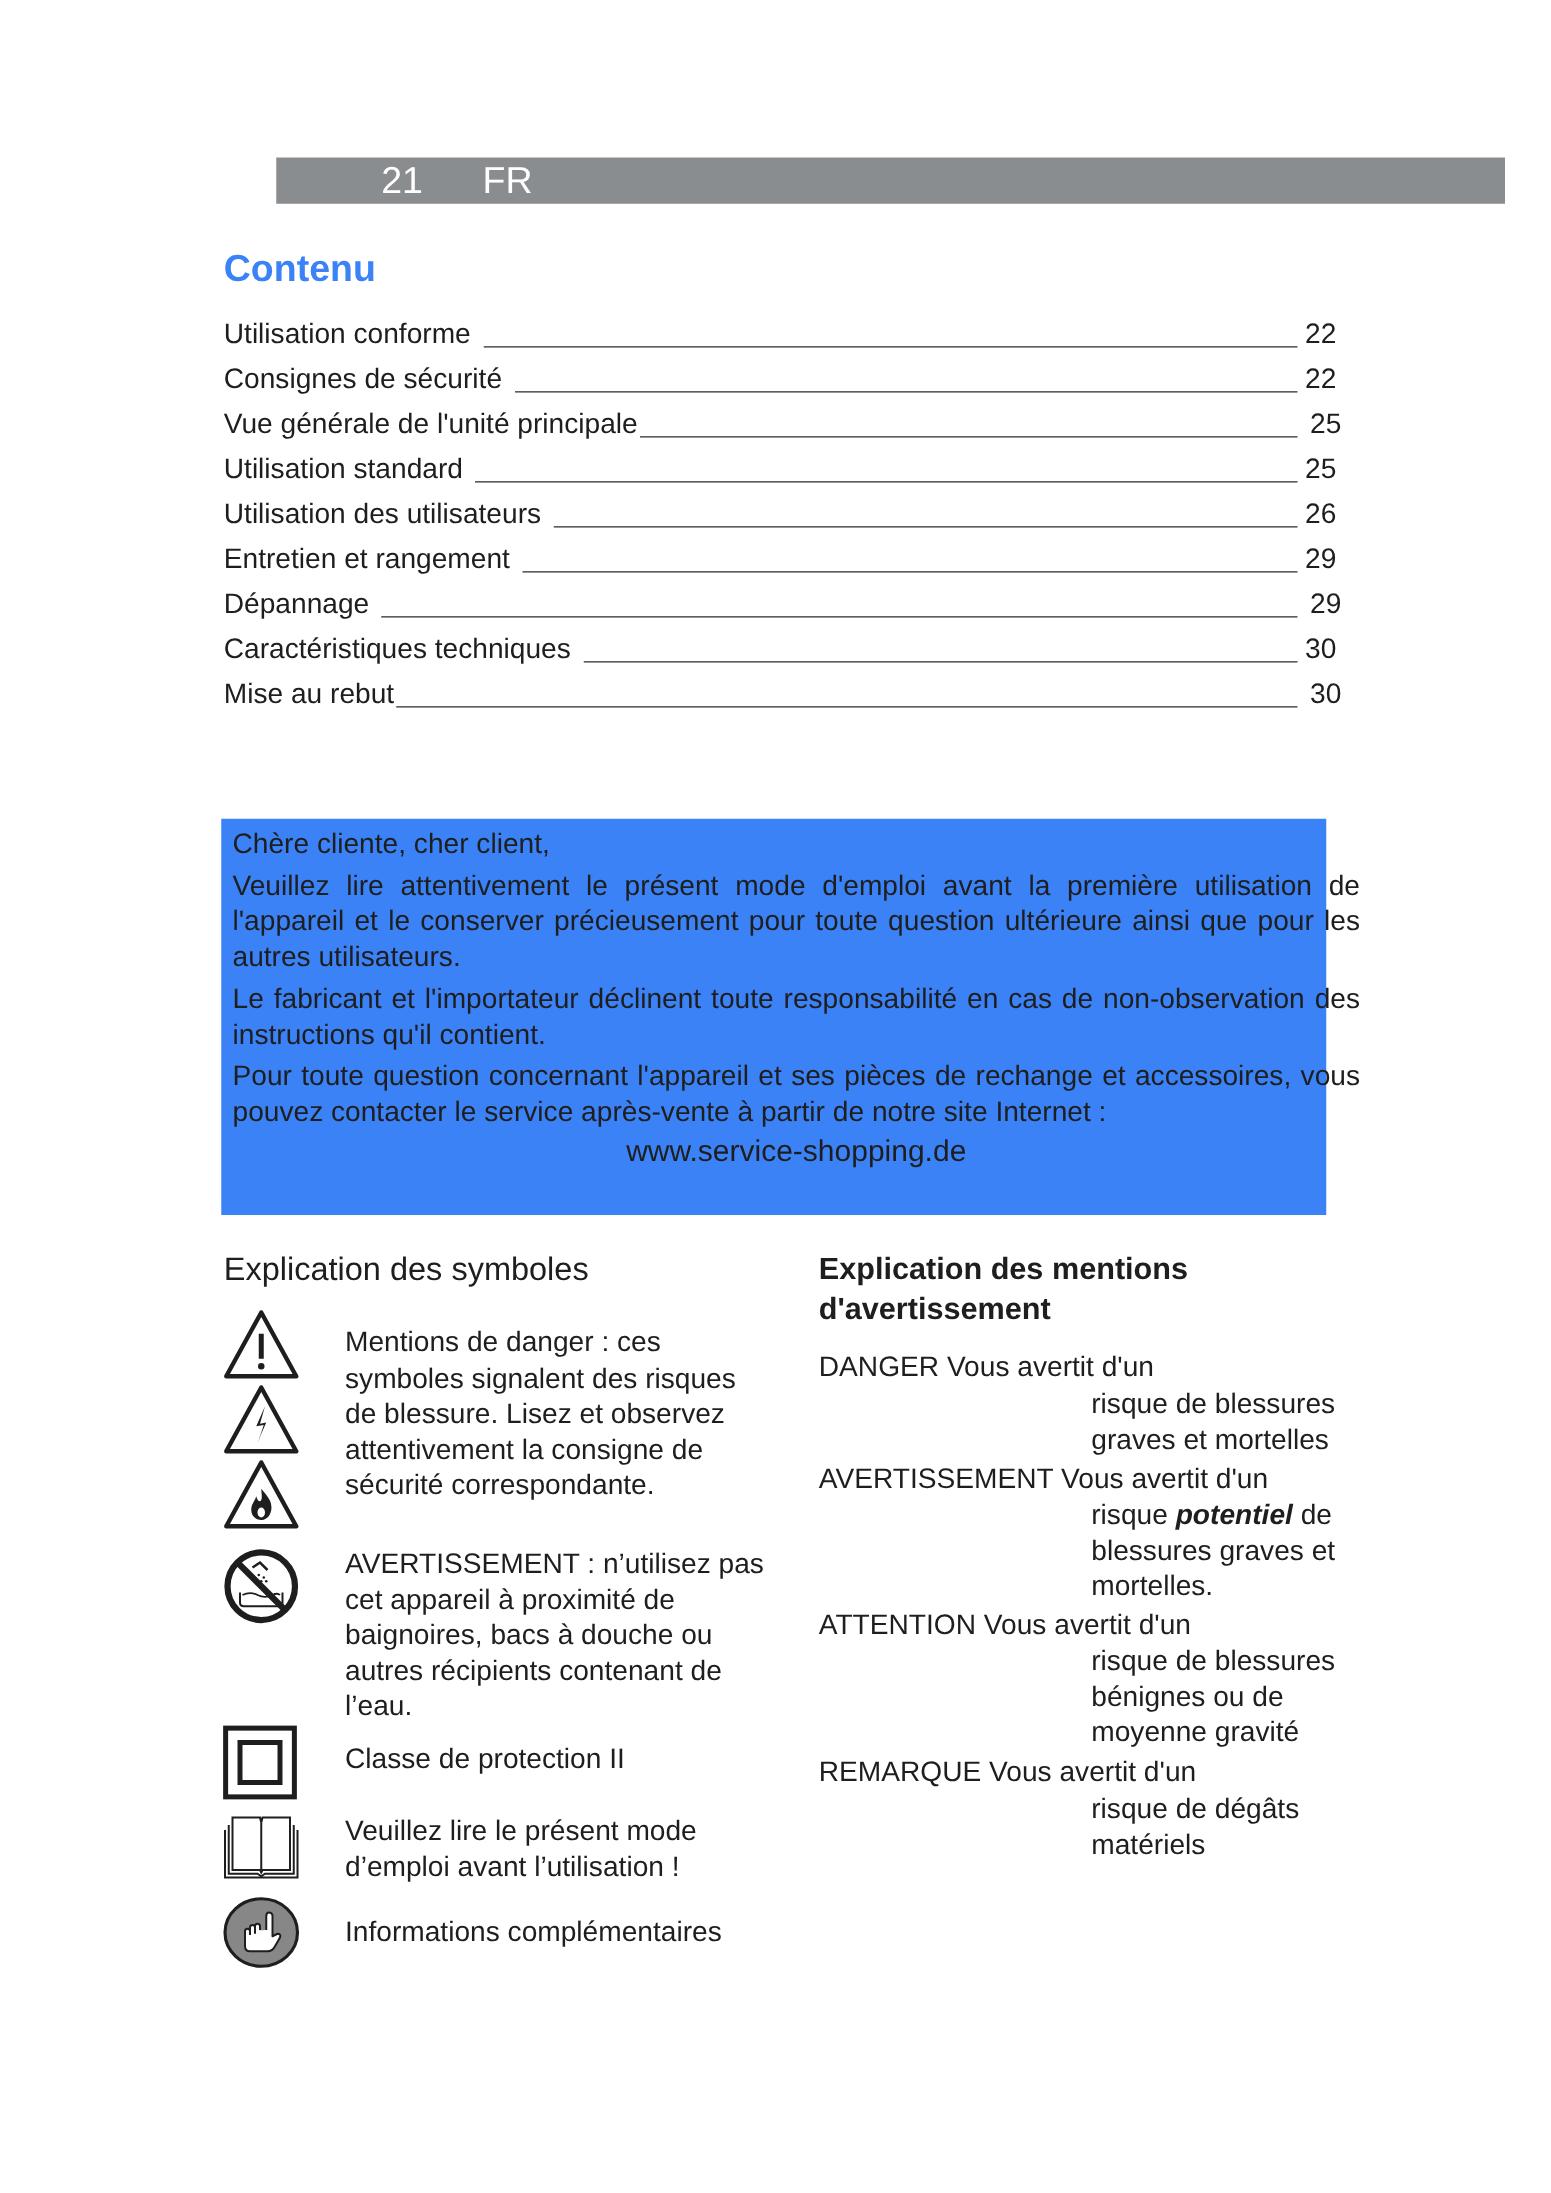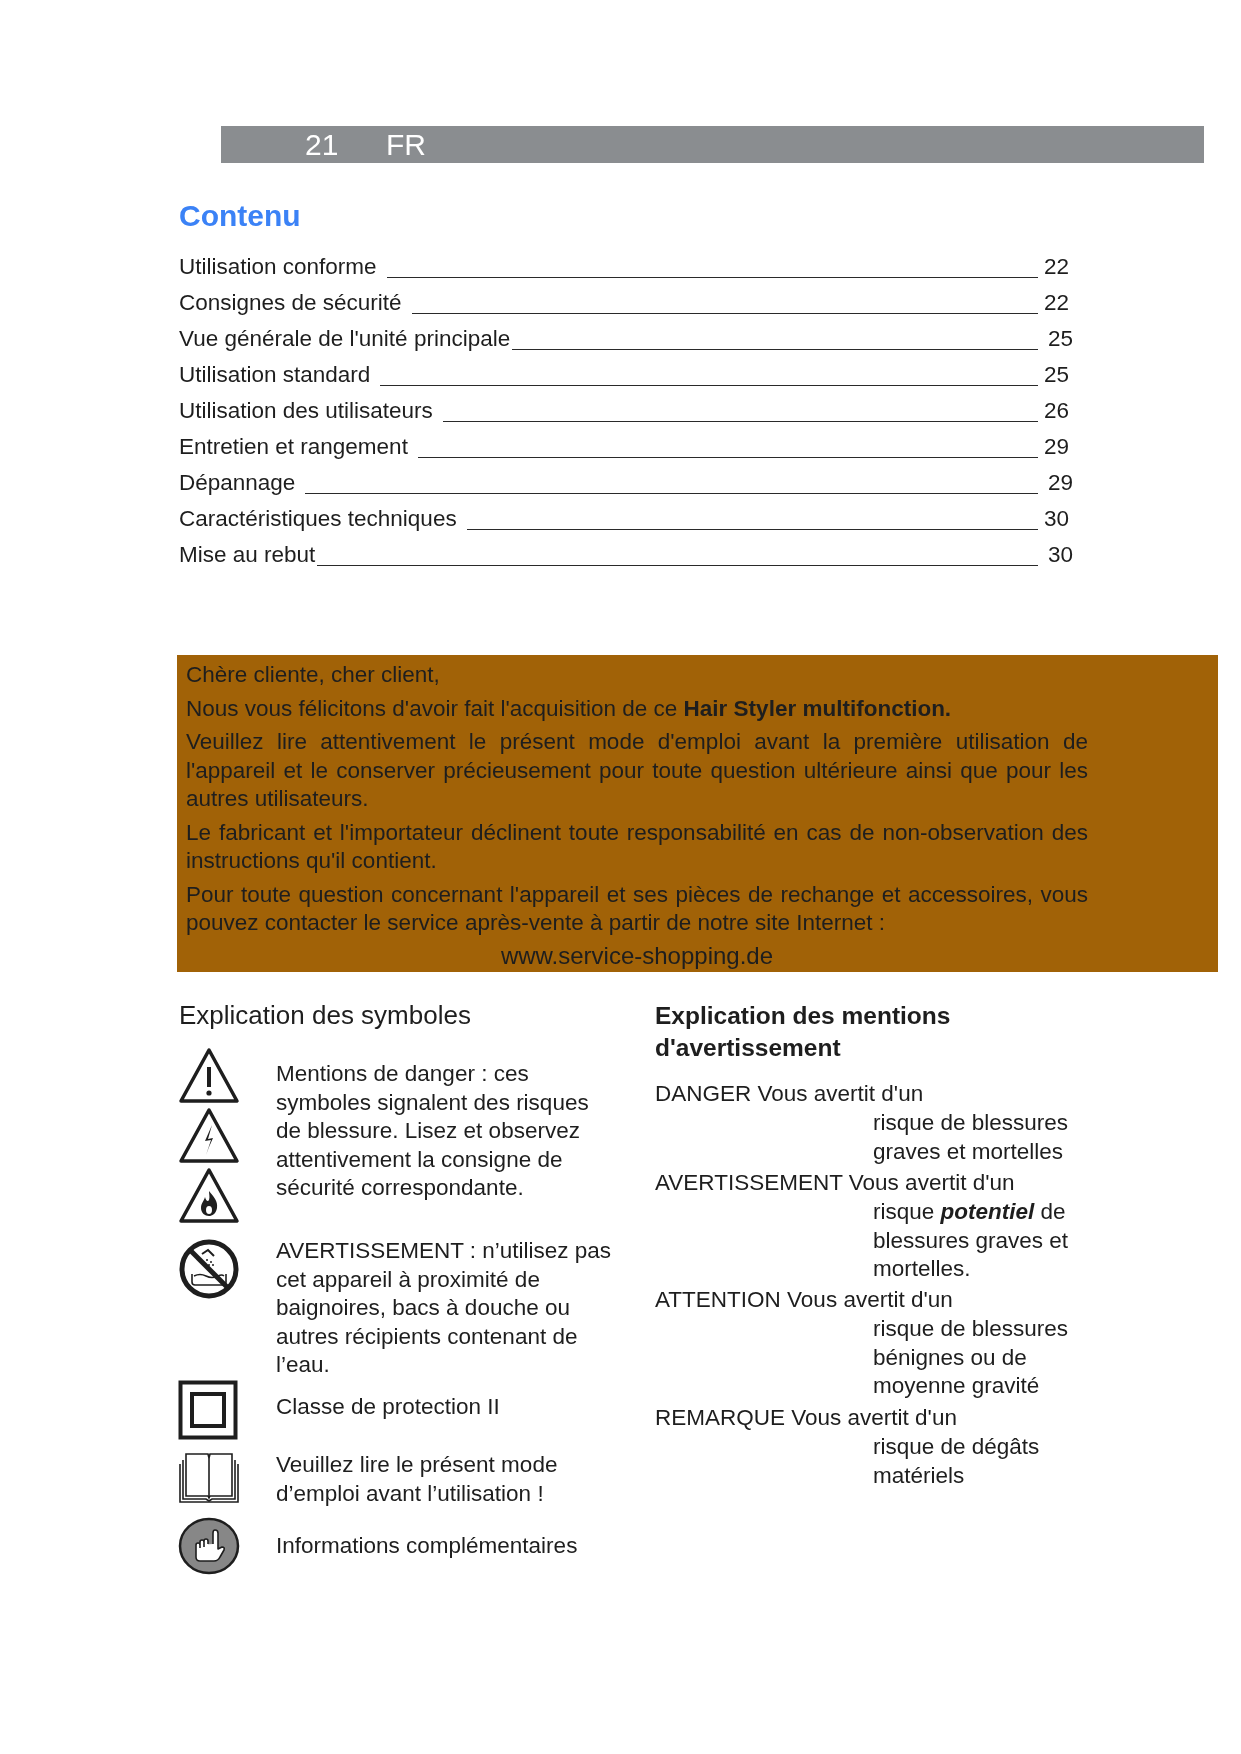--- a/index.html
+++ b/index.html
@@ -14,21 +14,21 @@
 
   .title { left:179px; top:196px; font-size:30px; font-weight:bold; color:#3b82f6; line-height:40px; }
 
   .toc { left:179px; top:248px; width:905px; }
   .toc-row { position:relative; height:36px; display:flex; align-items:flex-end; }
   .toc-label { font-size:22.5px; line-height:28px; white-space:nowrap; padding-bottom:3px; }
   .toc-leader { flex:1; border-bottom:1.6px solid #2a2a2a; margin:0 6px 6px 10px; height:1px; }
   .toc-leader.tight { margin-left:2px; }
   .toc-page { font-size:22.5px; line-height:28px; width:40px; padding-bottom:3px; }
 
-  .intro { left:177px; top:655px; width:1041px; height:317px; background:#a16207; }
+  .intro { left:177px; top:655px; width:884px; height:317px; background:#3b82f6; }
   .intro-inner { position:absolute; left:9px; top:6px; width:902px; font-size:22.5px; line-height:28.5px; }
   .intro p { margin:0 0 5px 0; text-align:justify; }
   .intro .url { text-align:center; font-weight:normal; font-size:24px; margin-top:4px; }
 
   .sym-head { left:179px; top:1000px; font-size:26px; font-weight:normal; line-height:30px; }
   .sym-text { font-size:22.5px; line-height:28.5px; left:276px; width:340px; }
 
   .icon { position:absolute; }
 
   .warn-head { left:655px; top:1000px; font-size:24.5px; font-weight:bold; line-height:32px; width:440px; }
@@ -91,21 +91,20 @@
   <div class="toc-row">
     <span class="toc-label">Mise au rebut</span>
     <span class="toc-leader tight"></span>
     <span class="toc-page" style="padding-left:4px;width:36px">30</span>
   </div>
 </div>
 
 <div class="abs intro">
   <div class="intro-inner">
     <p>Chère cliente, cher client,</p>
-    <p><span>Nous vous félicitons d'avoir fait l'acquisition de ce </span><b>Hair Styler multifonction.</b></p>
     <p>Veuillez lire attentivement le présent mode d'emploi avant la première utilisation de l'appareil et le conserver précieusement pour toute question ultérieure ainsi que pour les autres utilisateurs.</p>
     <p>Le fabricant et l'importateur déclinent toute responsabilité en cas de non-observation des instructions qu'il contient.</p>
     <p style="margin-bottom:2px">Pour toute question concernant l'appareil et ses pièces de rechange et accessoires, vous pouvez contacter le service après-vente à partir de notre site Internet :</p>
     <p class="url">www.service-shopping.de</p>
   </div>
 </div>
 
 <div class="abs sym-head">Explication des symboles</div>
 
 <svg class="icon" style="left:178px;top:1047px" width="62" height="58" viewBox="0 0 62 58">

